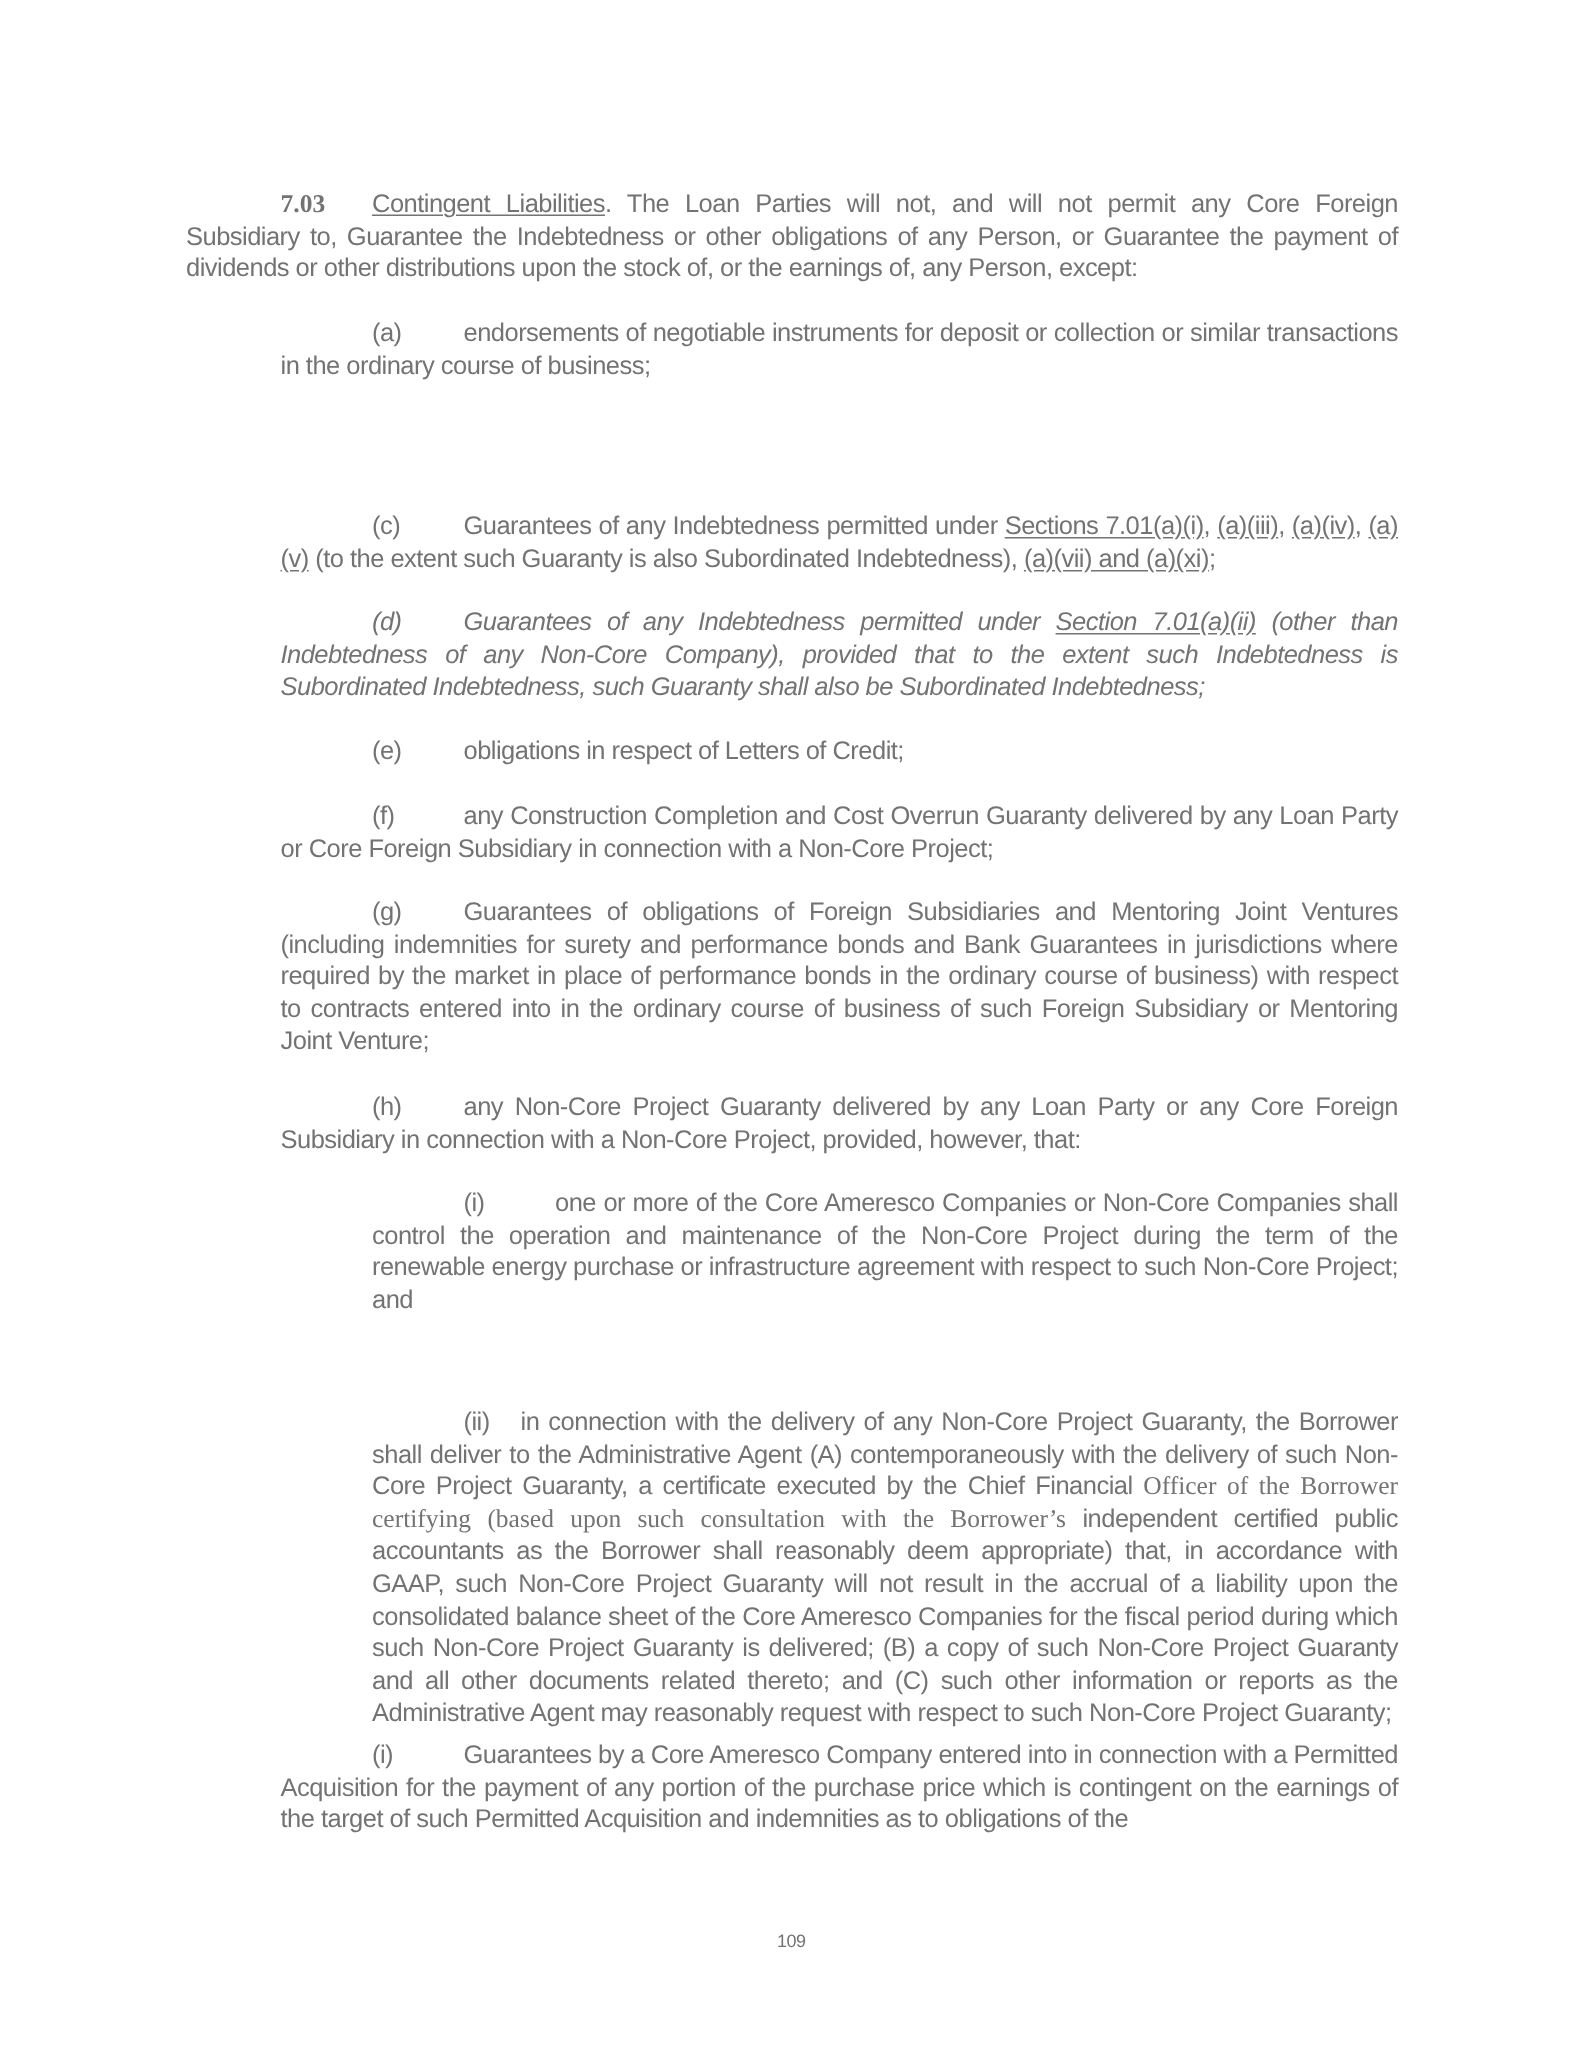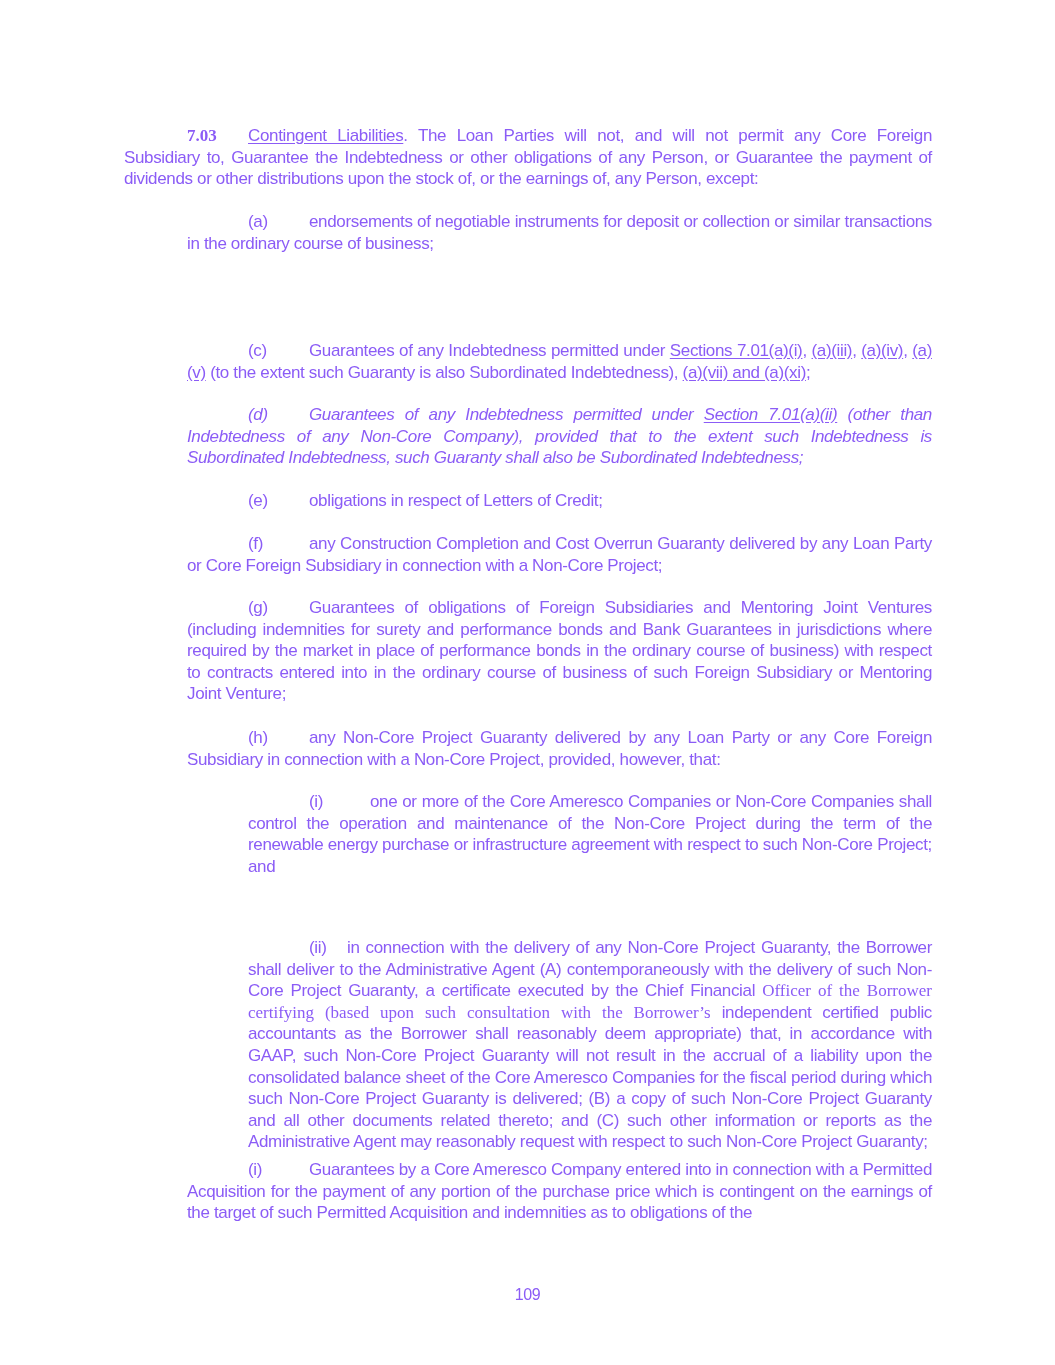--- a/index.html
+++ b/index.html
@@ -1,32 +1,32 @@
 <!DOCTYPE html>
 <html><head>
   <meta charset="utf-8">
   <style>
     html, body { margin: 0; padding: 0; background: #ffffff; }
     body { width: 1055px; height: 1365px; position: relative; overflow: hidden; }
     .page {
       position: absolute; left: 0; top: 0; width: 1055px; height: 1365px; background: #fff;
       font-family: "Liberation Sans Narrow", "Liberation Sans", sans-serif;
-      color: #8b5cf6; font-size: 17px; line-height: 21.6px; letter-spacing: -0.35px;
+      color: #737373; font-size: 17px; line-height: 21.6px; letter-spacing: -0.35px;
     }
     .para { position: absolute; text-align: justify; }
     .p-main { left: 124px; top: 125px; width: 808px; }
     .p-sub { left: 187px; width: 745px; }
     .p-subsub { left: 248px; width: 684px; }
     .indent-main { display: inline-block; width: 63px; }
     .secnum { font-family: "Liberation Serif", serif; font-weight: bold; font-size: 17px; letter-spacing: 0; display: inline-block; width: 61px; }
     .label { display: inline-block; width: 61px; }
     .label-ii { display: inline-block; width: 38px; }
     u { text-decoration: underline; text-underline-offset: 2px; }
     .serif { font-family: "Liberation Serif", serif; letter-spacing: 0; font-size: 17px; }
-    .pagenum { position: absolute; left: 0; width: 1055px; top: 1284px; text-align: center; font-size: 16px; }
+    .pagenum { position: absolute; left: 0; width: 1055px; top: 1284px; text-align: center; font-size: 12px; }
     .lead { display: inline-block; width: 61px; }
   </style>
 </head>
 <body>
 
 <div class="page">
 
   <div class="para p-main">
     <span class="indent-main"></span><span class="secnum">7.03</span><u>Contingent Liabilities</u><span>. The Loan Parties will not, and will not permit any Core Foreign Subsidiary to, Guarantee the Indebtedness or other obligations of any Person, or Guarantee the payment of dividends or other distributions upon the stock of, or the earnings of, any Person, except:</span>
   </div>

